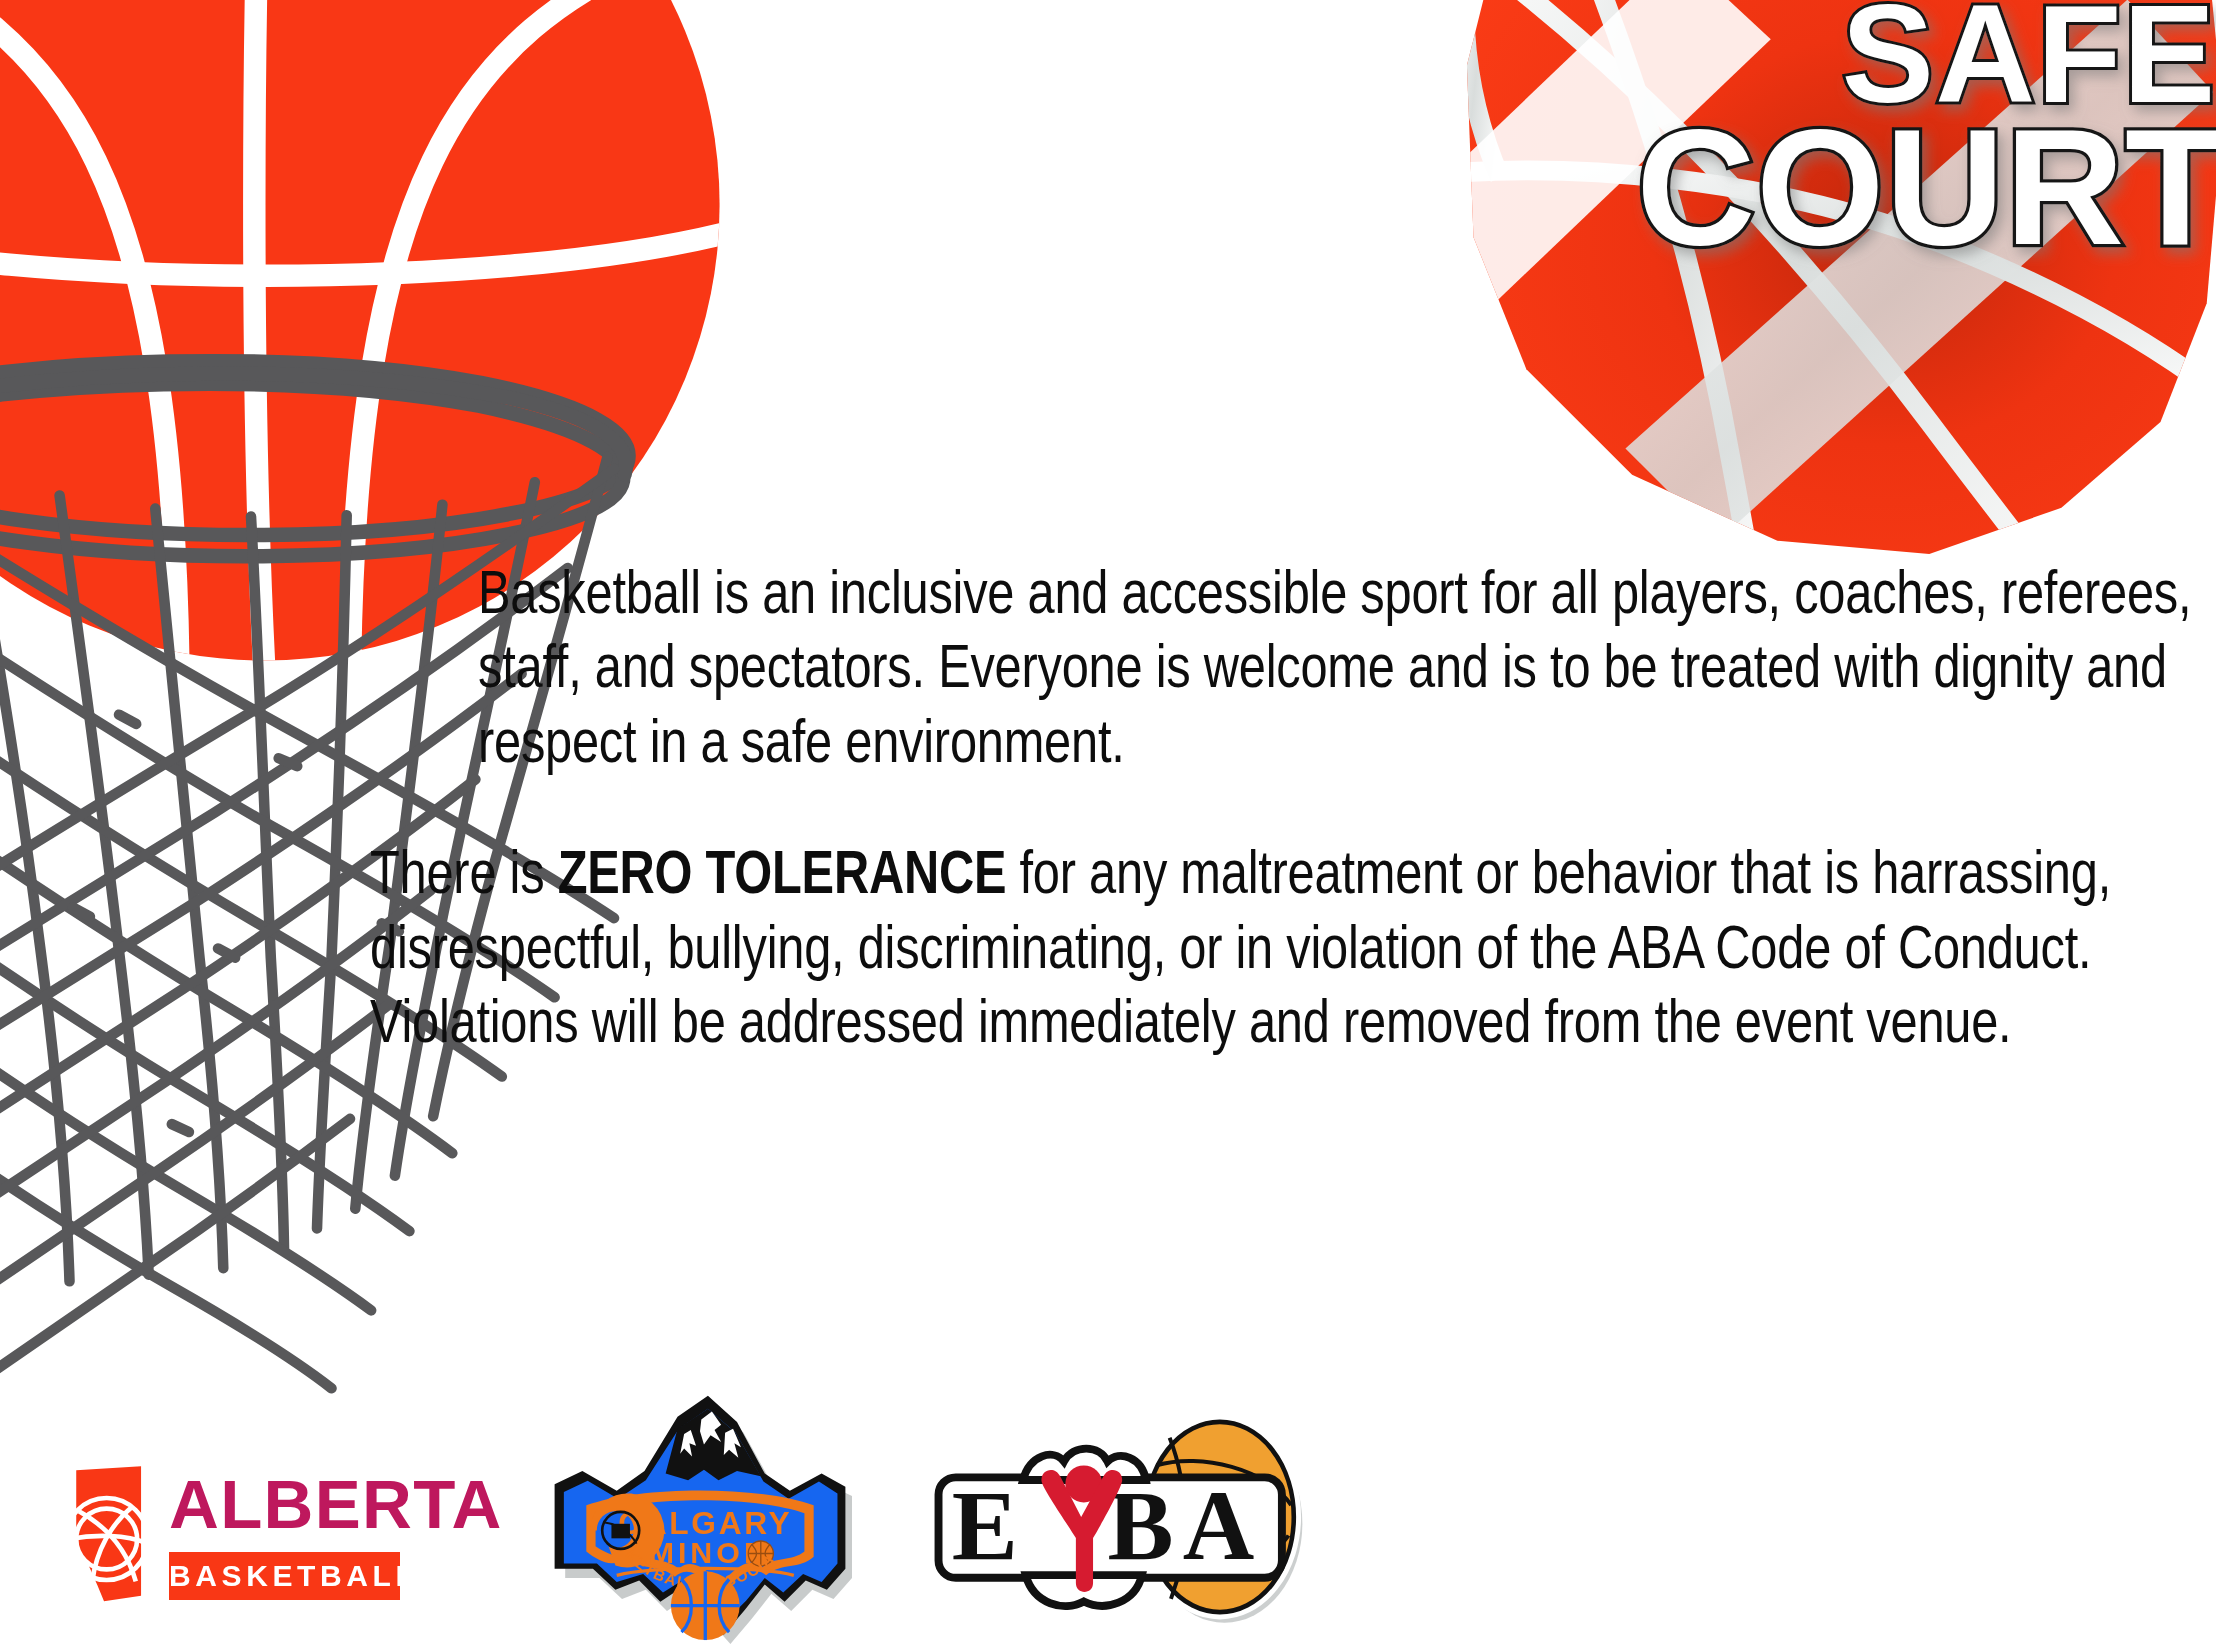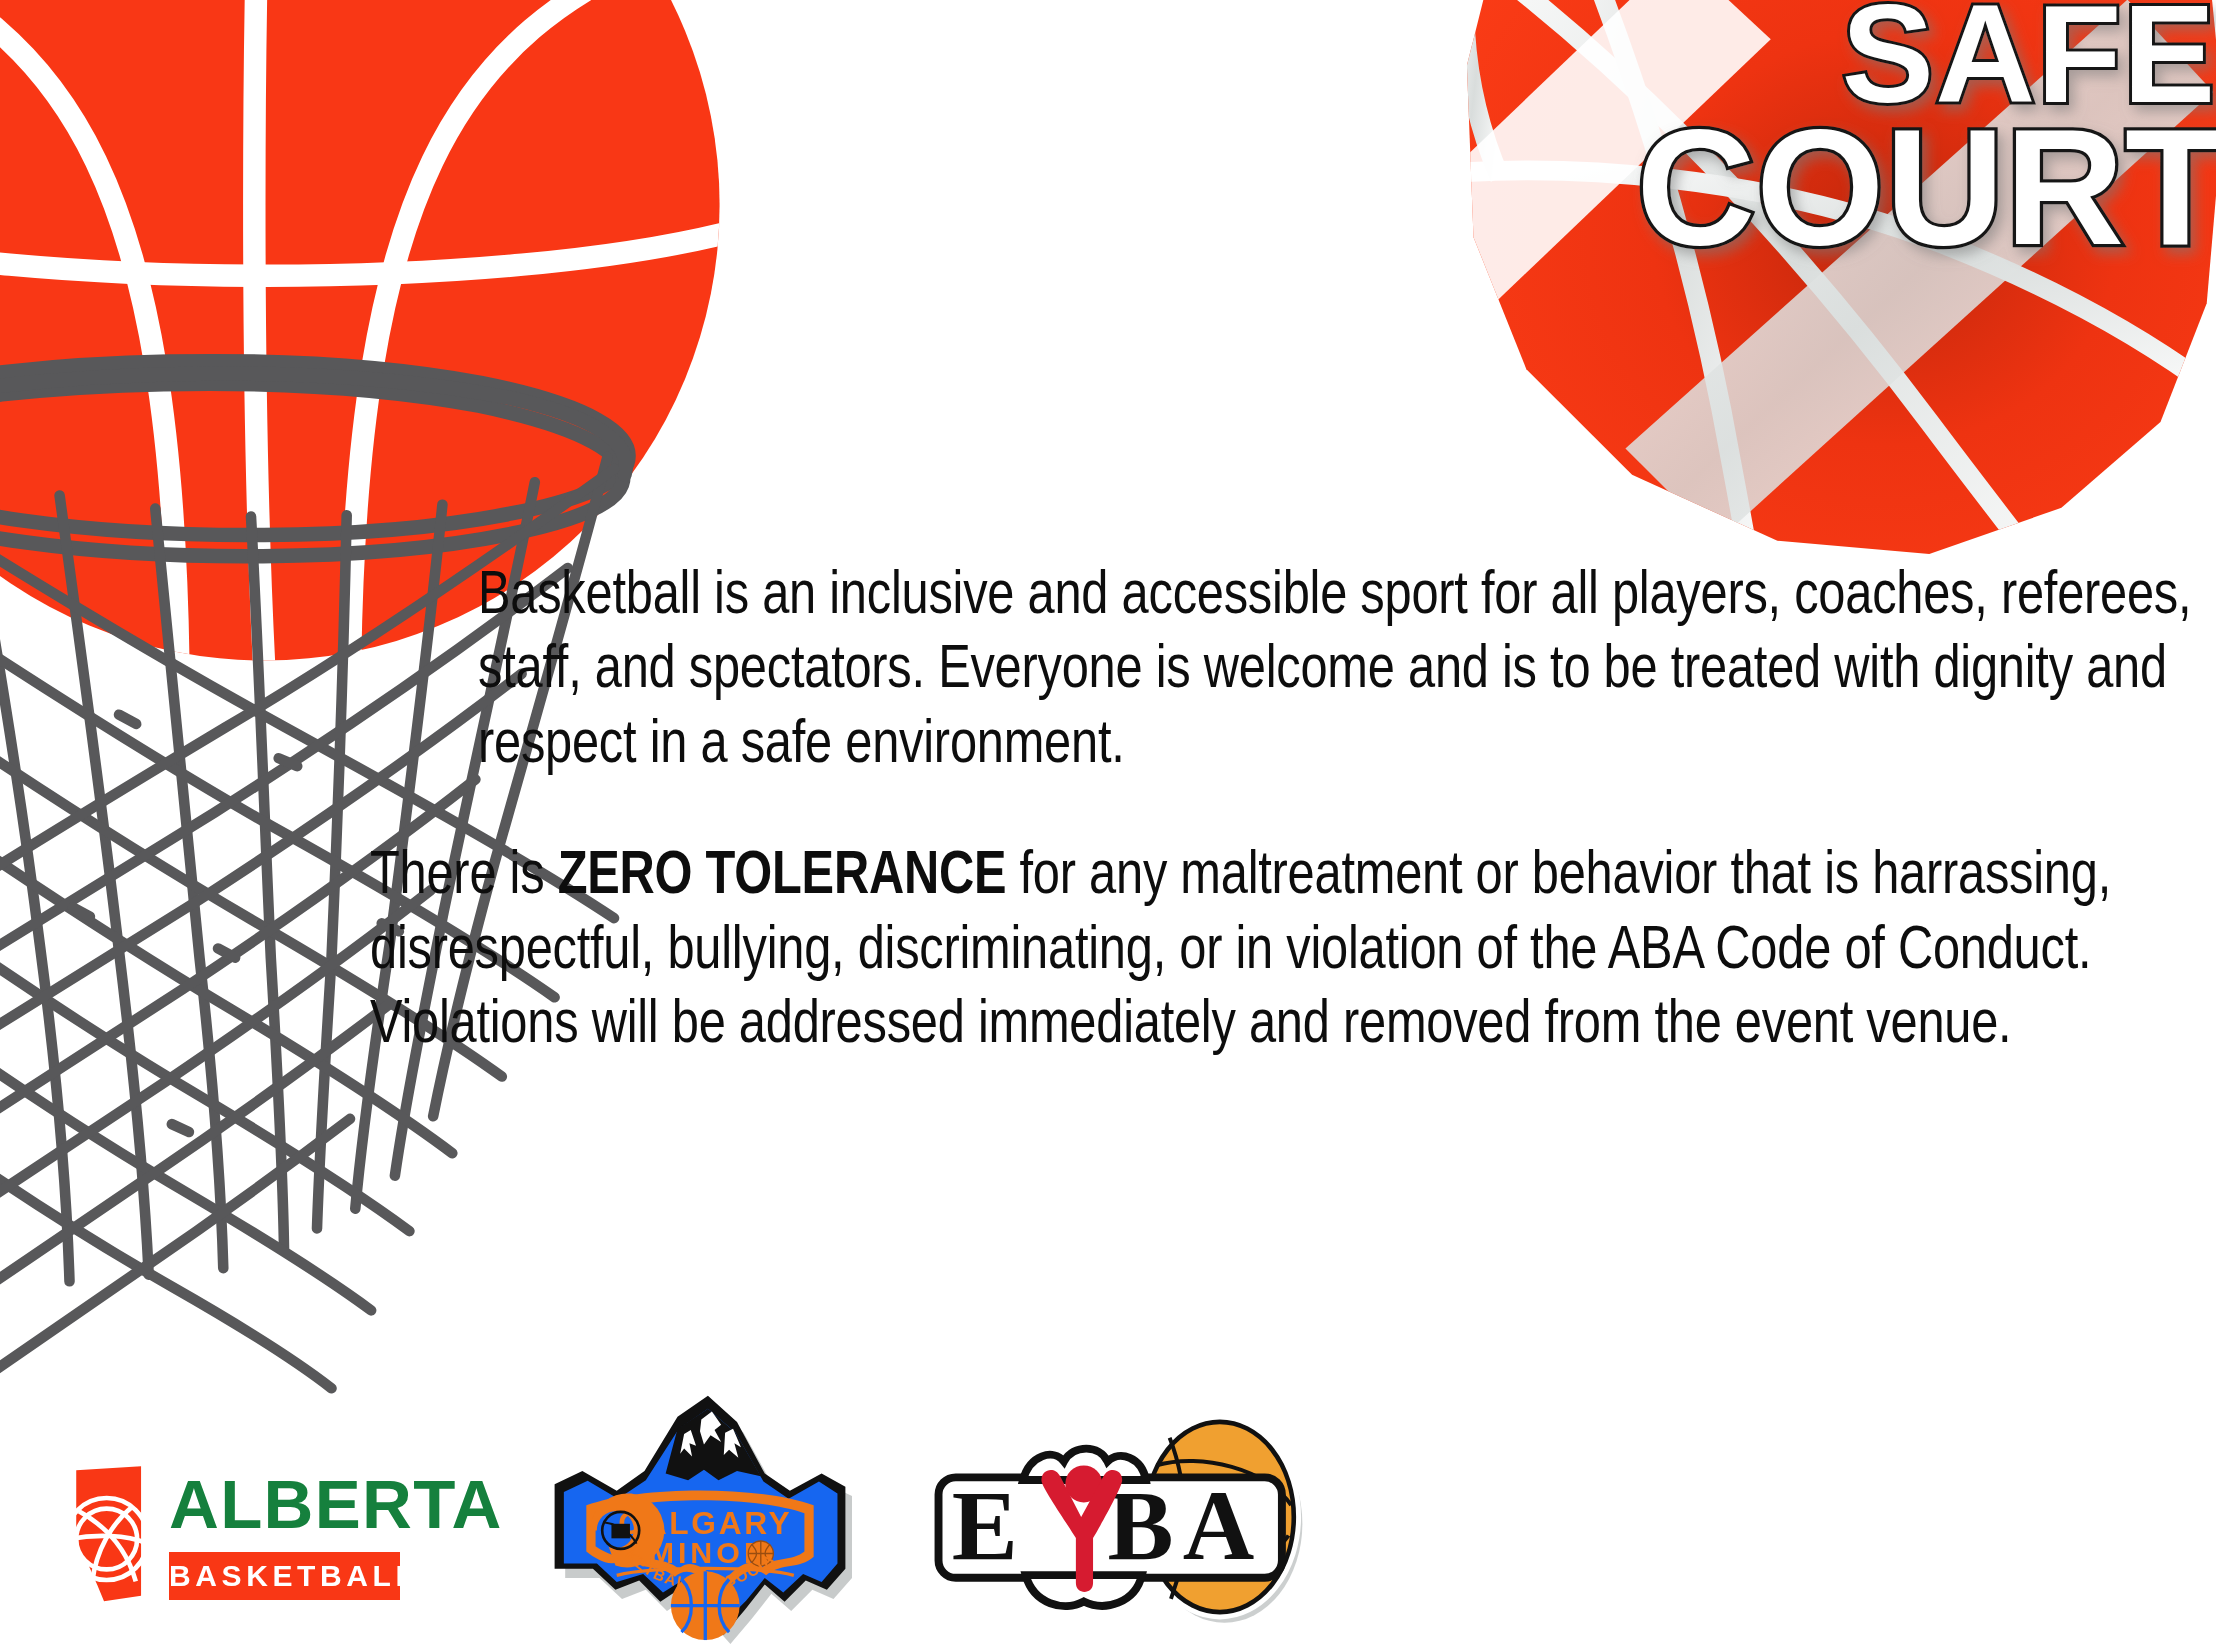--- a/index.html
+++ b/index.html
@@ -37,21 +37,21 @@
   #p2{margin-top:57px;width:2238px;}
   .para b{font-weight:700;}
   
   #logos{position:absolute;left:0;top:1353px;width:1386px;height:292px;}
   .logo{position:absolute;}
   
   #logo-alberta{left:63px;top:112px;width:396px;height:165px;}
   .ab-prov{position:absolute;left:0;top:0;width:86px;height:152px;}
   .ab-word{
     position:absolute;left:106px;top:5.3px;
-    font-size:69px;font-weight:700;color:#15803d;
+    font-size:69px;font-weight:700;color:#be185d;
     letter-spacing:1.3px;line-height:1;
     font-family:"Liberation Sans", sans-serif;
     transform:scaleX(1.0);transform-origin:left top;
   }
   .ab-bar{
     position:absolute;left:106px;top:87px;
     width:231px;height:48px;background:#F93715;
   }
   .ab-sub{
     position:absolute;left:0;top:0;right:0;

